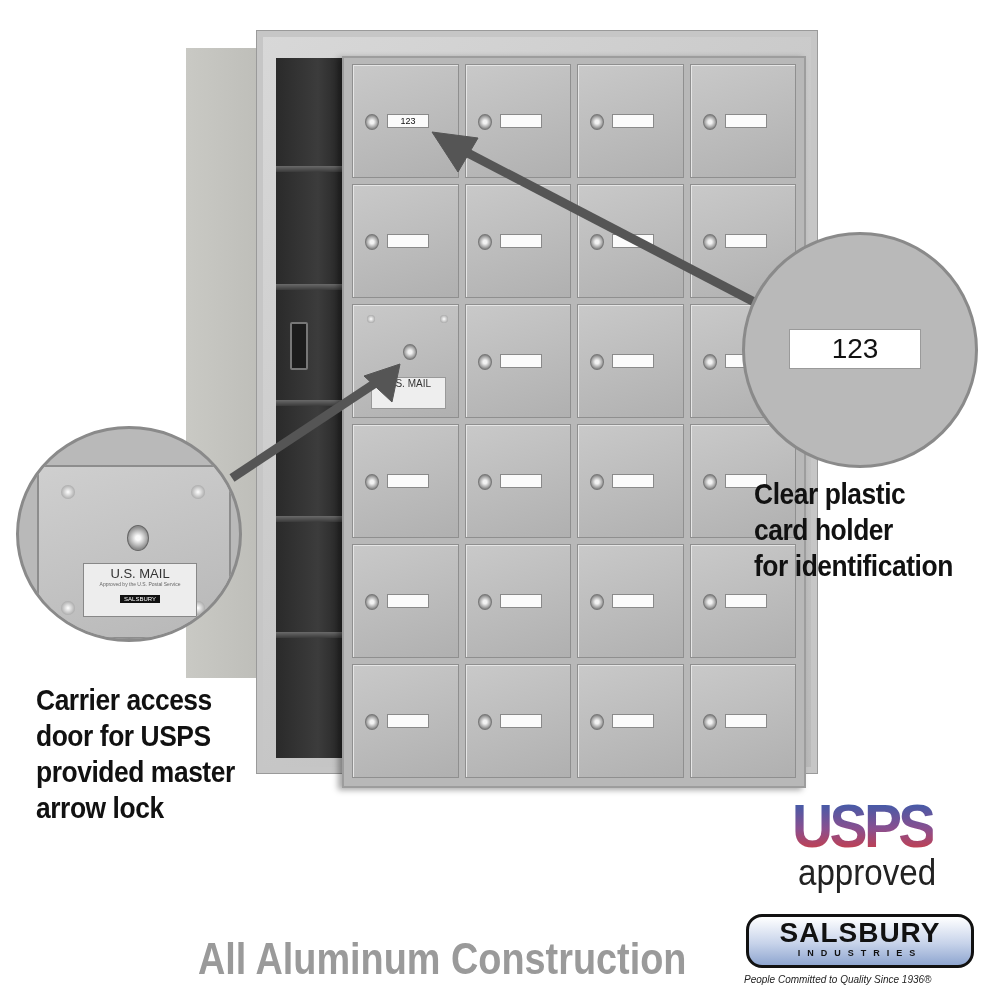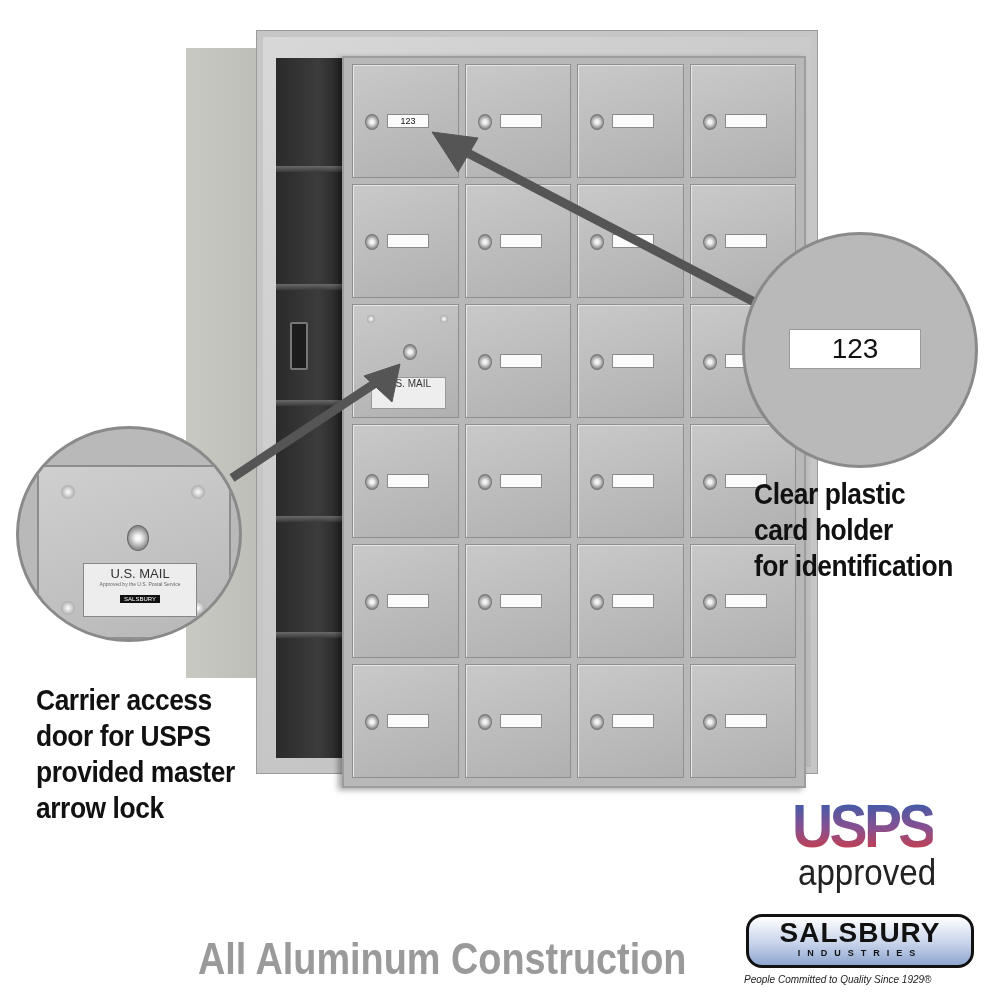--- a/index.html
+++ b/index.html
@@ -208,15 +208,15 @@
   <div>arrow lock</div>
 </div>
 
 <div class="abs usps">USPS</div>
 <div class="abs approved">approved</div>
 
 <div class="abs salsbury">
   <div class="sal-name">SALSBURY</div>
   <div class="sal-sub">INDUSTRIES</div>
 </div>
-<div class="abs tagline">People Committed to Quality Since 1929®</div>
+<div class="abs tagline">People Committed to Quality Since 1936®</div>
 
 <div class="abs footer">All Aluminum Construction</div>
 
 </body></html>

